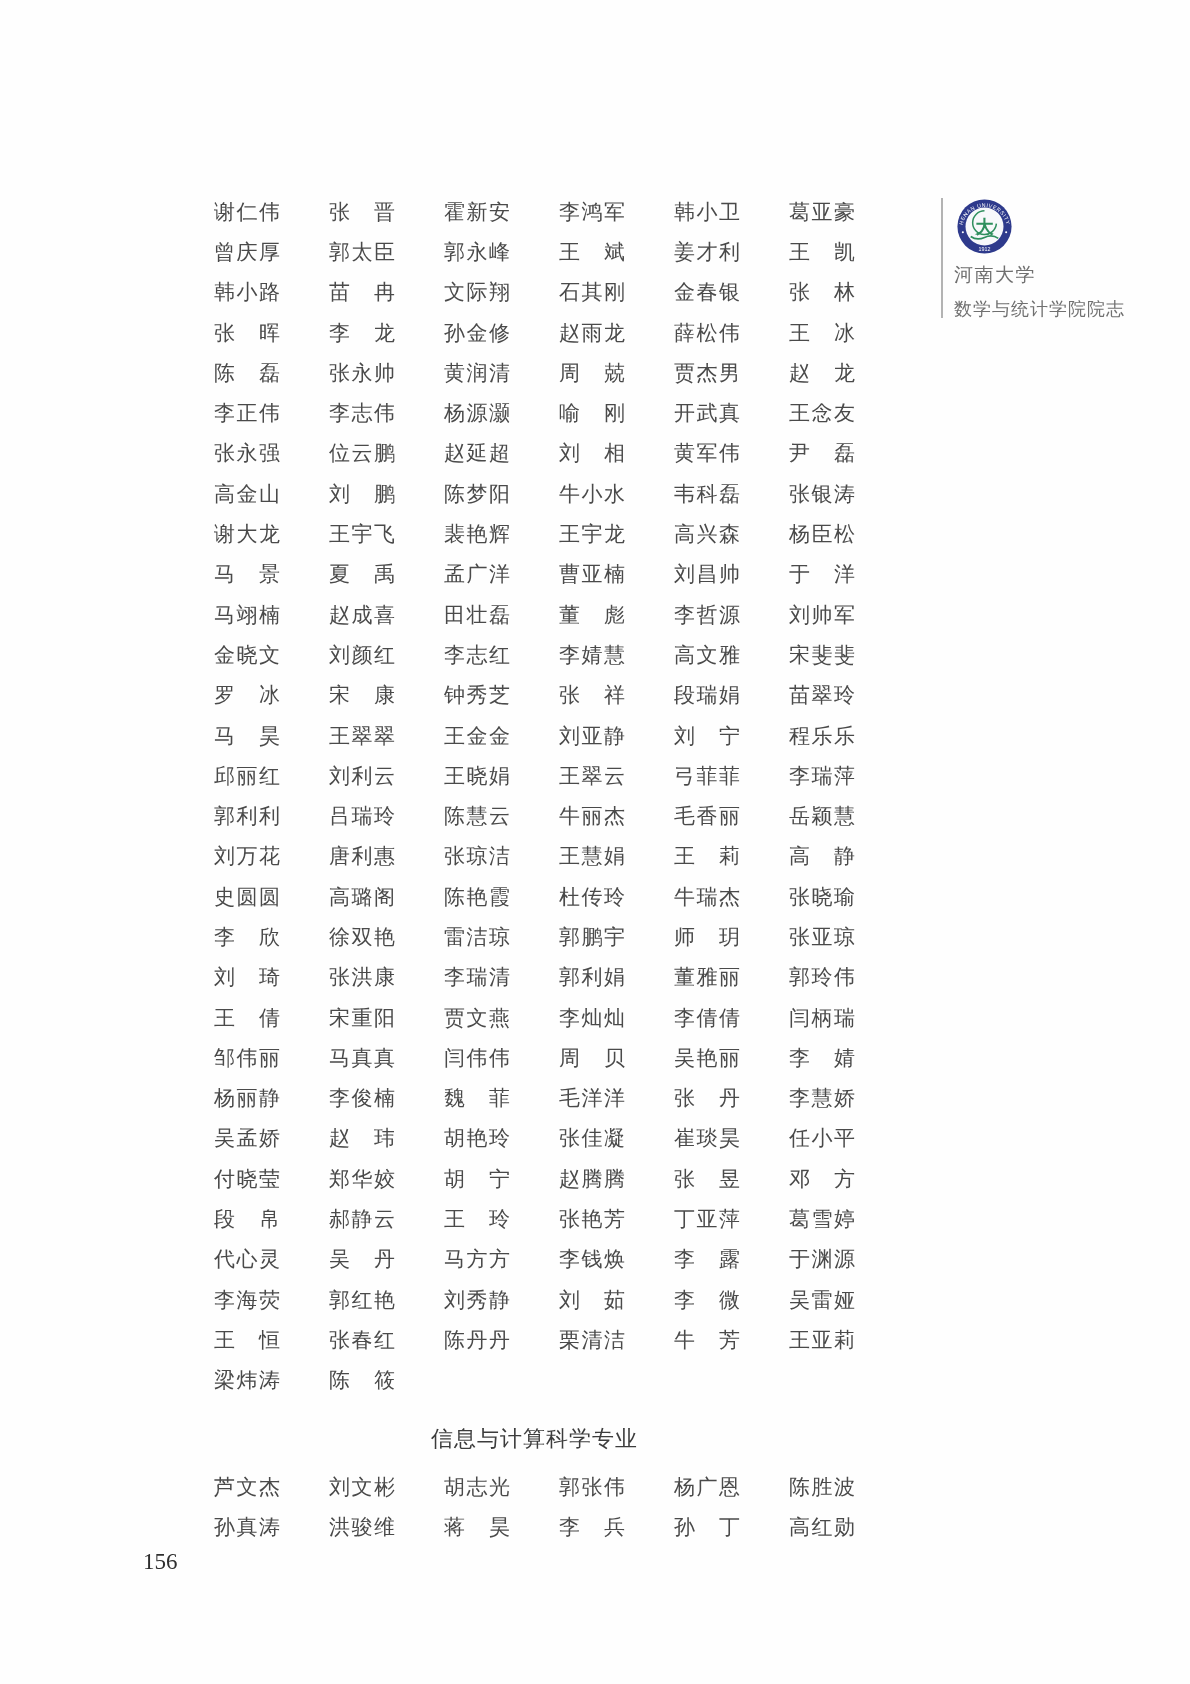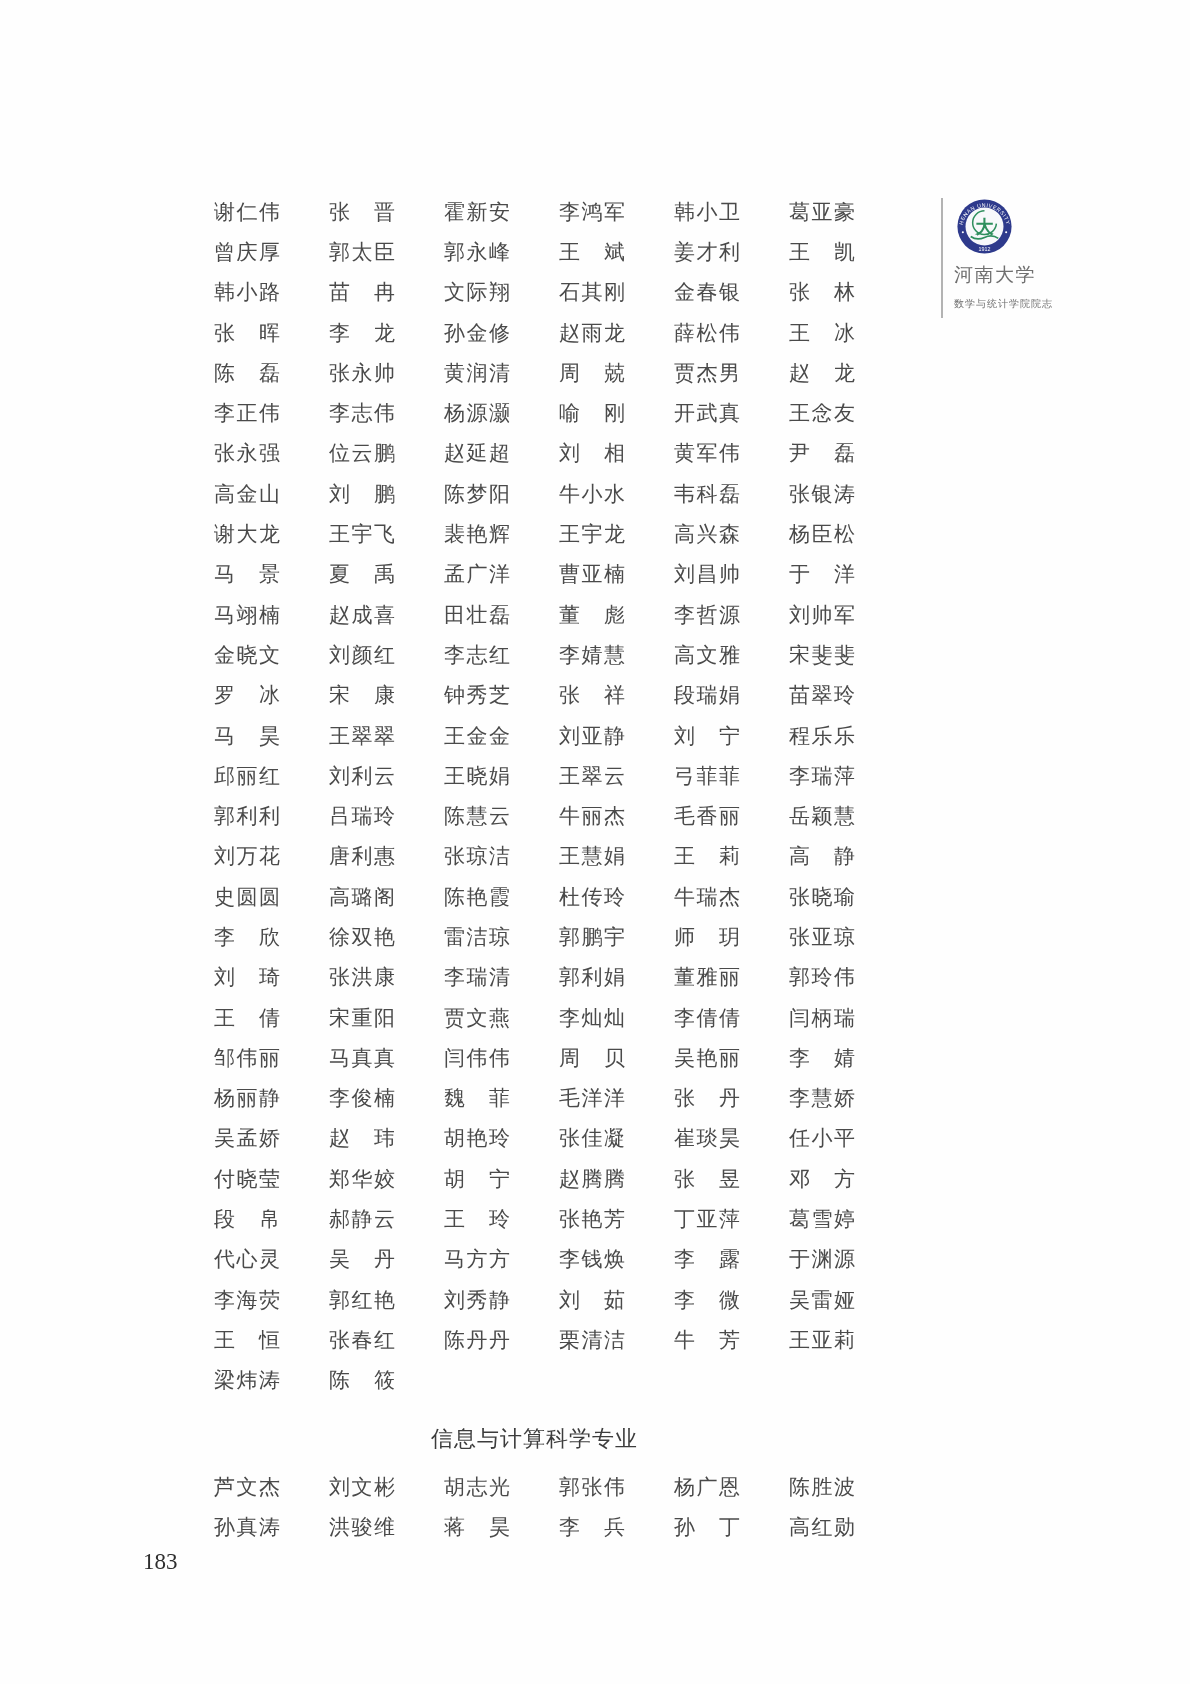--- a/index.html
+++ b/index.html
@@ -21,21 +21,21 @@
                    text-align:center;font-family:"Liberation Sans",sans-serif;
                    font-weight:400;font-size:22px;color:#3c3c3c;line-height:30px;
                    letter-spacing:1px;}
 
   
   .sidebar-divider{position:absolute;left:941px;top:198px;width:2px;height:120px;
                    background:#b3b3b3;}
   .seal{position:absolute;left:956px;top:198px;width:57px;height:57px;}
   .sidebar-university{position:absolute;left:954px;top:262px;font-size:19px;
                       color:#707070;letter-spacing:1.5px;}
-  .sidebar-volume{position:absolute;left:954px;top:297px;font-size:10px;
+  .sidebar-volume{position:absolute;left:954px;top:297px;font-size:18px;
                   color:#707070;letter-spacing:1px;}
 
   
   .page-number{position:absolute;left:143px;top:1549px;font-size:23px;color:#2e2e2e;}
 </style>
 </head>
 <body>
 
 <div class="page">
 
@@ -1016,15 +1016,15 @@
     <circle cx="52.8" cy="36" r="1.1" fill="#ffffff"></circle>
     <text x="30" y="56" font-size="5.6" fill="#ffffff" text-anchor="middle" font-family="Liberation Sans, sans-serif">1912</text>
     <path d="M30 13.5 A 12.5 12.5 0 1 0 42.5 27" stroke="#2f8f5e" stroke-width="1.6" fill="none"></path>
     <text x="30" y="36.5" font-size="19" fill="#2f8f5e" text-anchor="middle" font-family="Liberation Serif, serif" font-weight="bold">大</text>
     <path d="M15.5 40.5 Q22 45 30 41.5 Q38 38 44.5 42.5" stroke="#2f8f5e" stroke-width="1.8" fill="none"></path>
   </svg>
 
   <div class="sidebar-university">河南大学</div>
   <div class="sidebar-volume">数学与统计学院院志</div>
 
-  <div class="page-number">183</div>
+  <div class="page-number">156</div>
 
 </div>
 
 </body></html>

